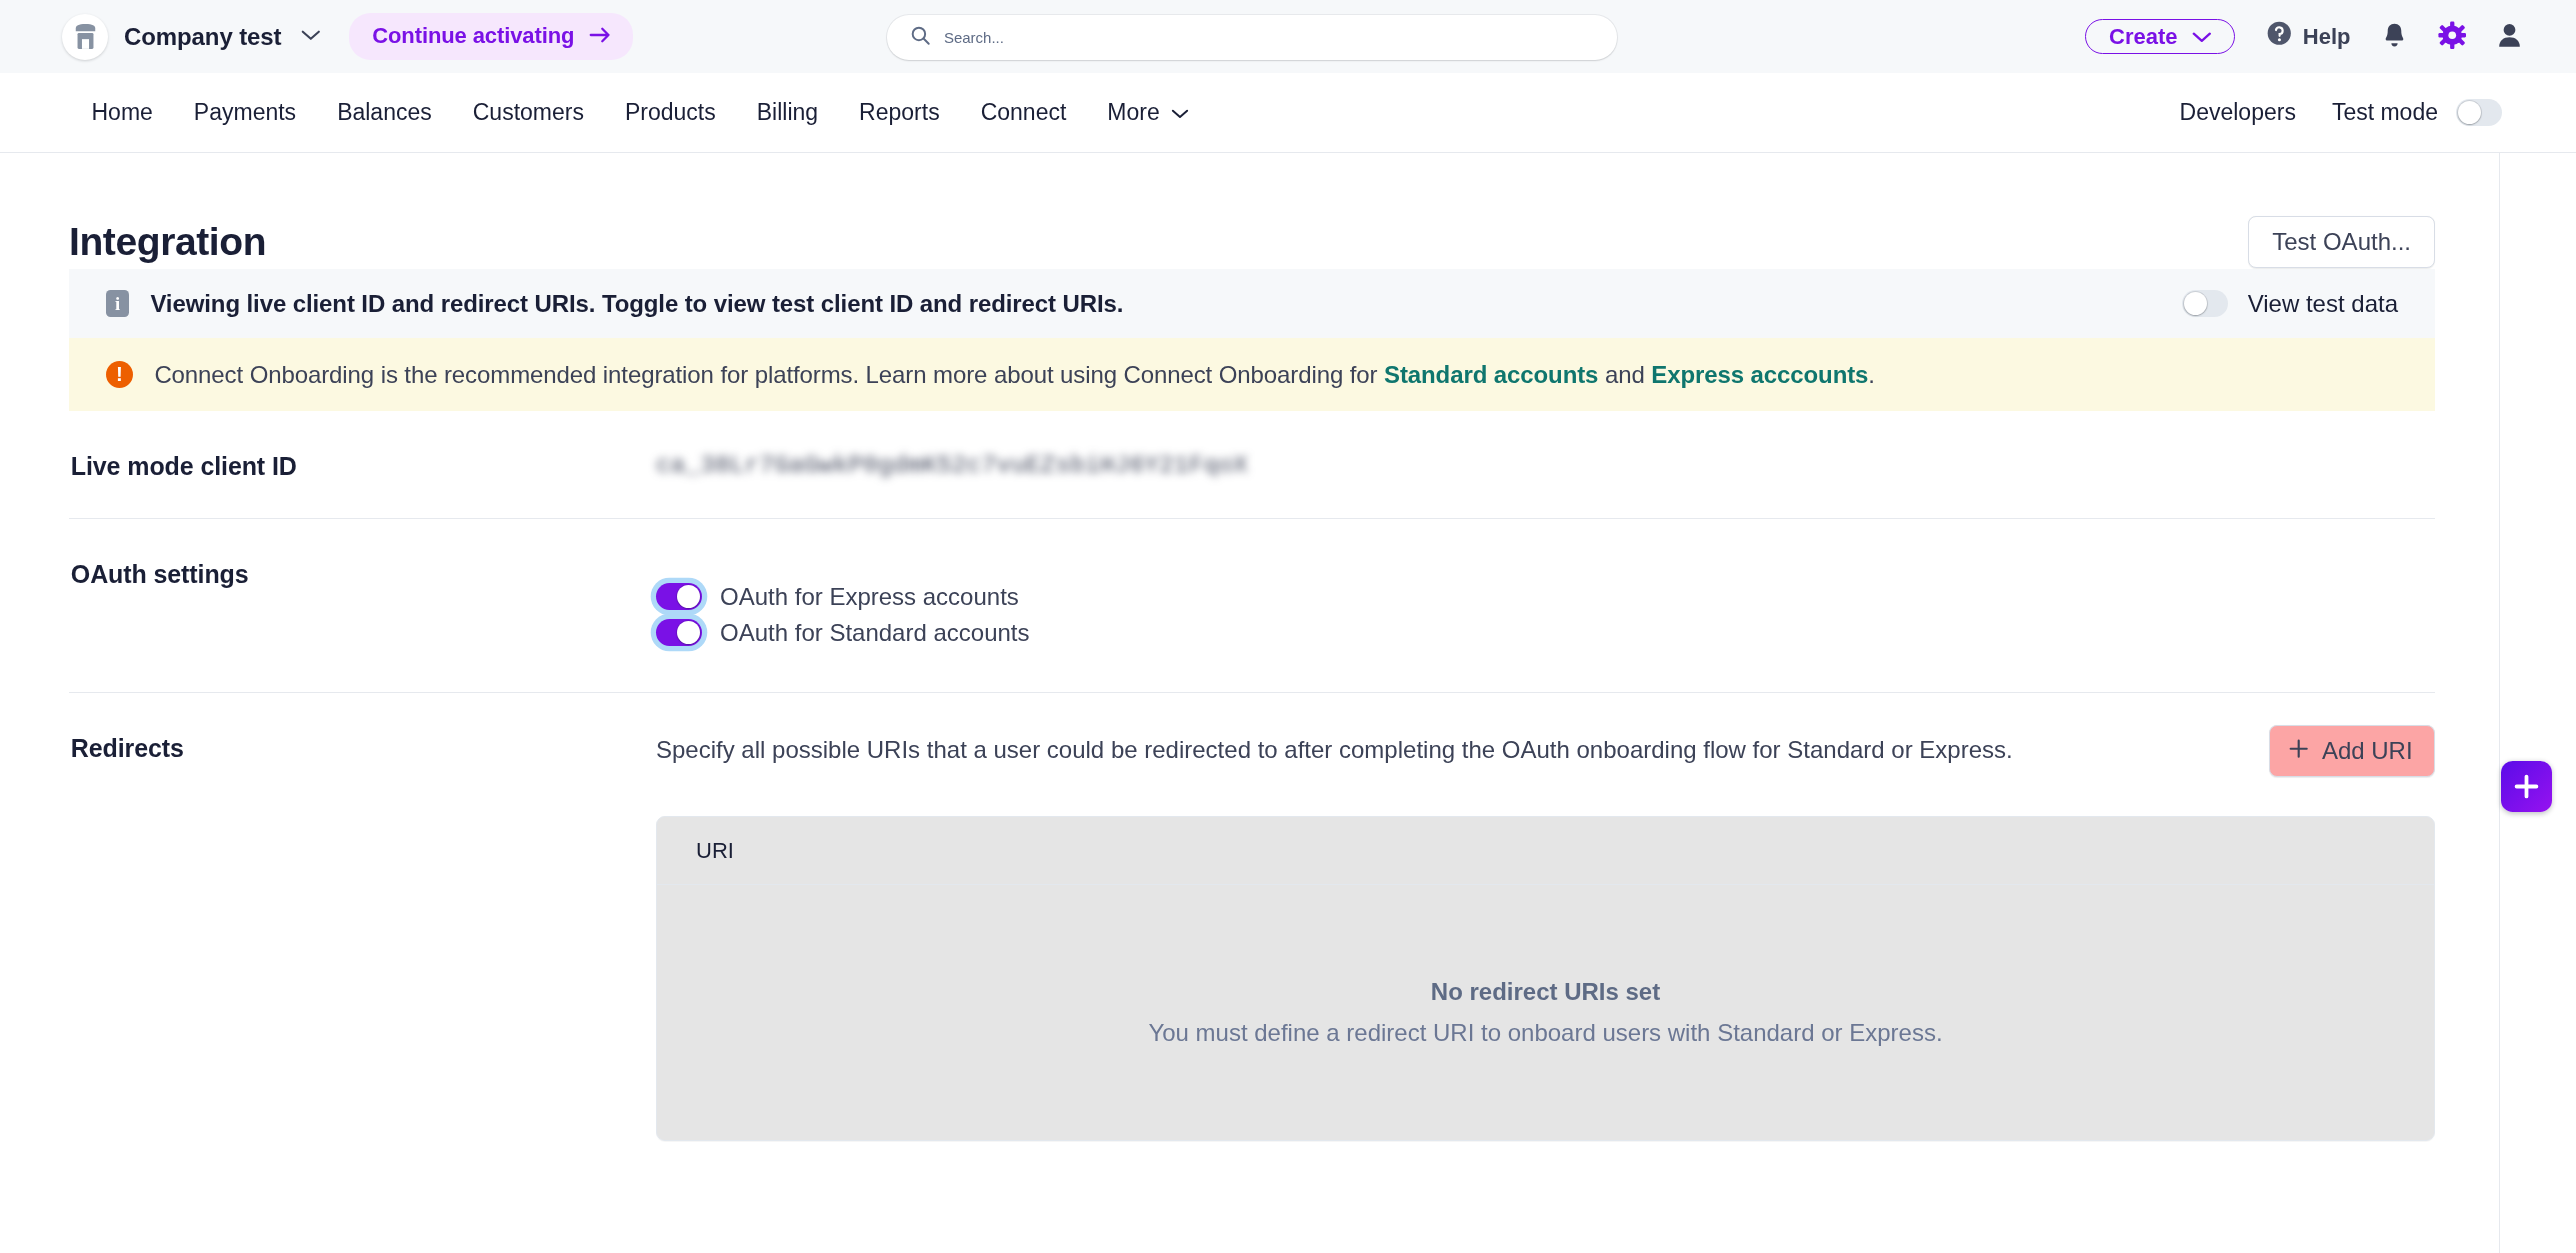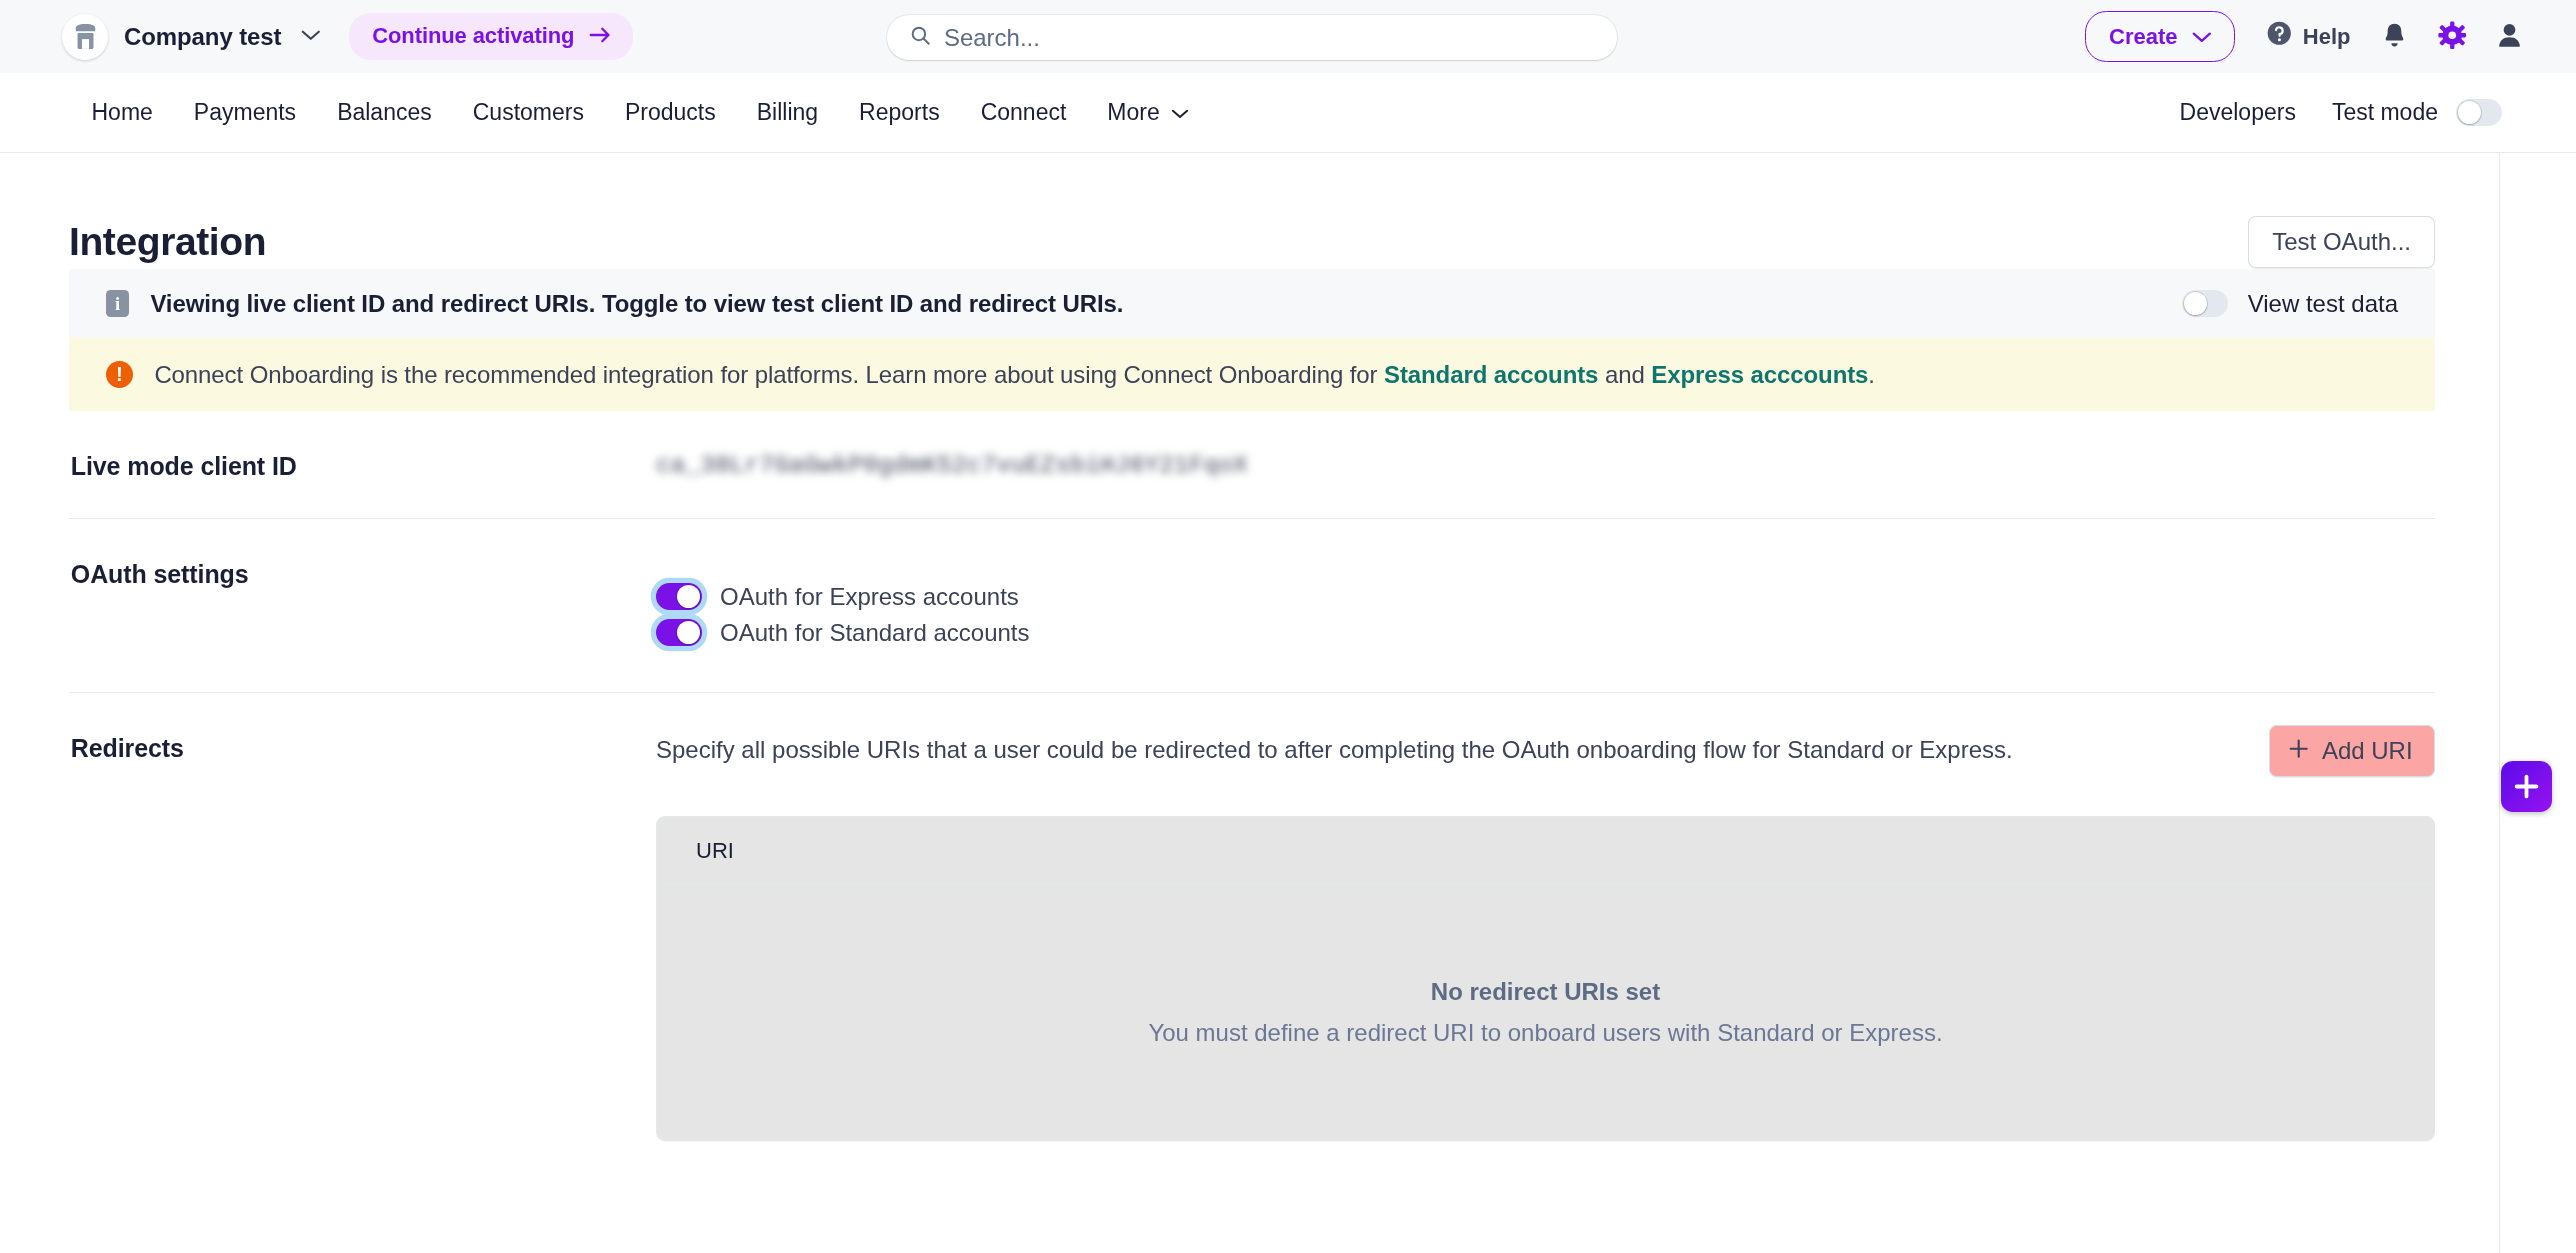--- a/index.html
+++ b/index.html
@@ -70,34 +70,34 @@
     background: #ffffff;
     border-radius: 22px;
     box-shadow: 0 0.9px 1.8px rgba(16,22,26,.12), 0 0 0 0.9px rgba(16,22,26,.06);
     display: flex;
     align-items: center;
     padding: 0 23px;
     gap: 12.5px;
   }
   .search-ph {
     color: #5e6b85;
-    font-size: 24px;
+    font-size: 15px;
     font-weight: 500;
   }
   .topbar-right {
     margin-left: auto;
     display: flex;
     align-items: center;
     gap: 30px;
   }
   .create-btn {
     border: 1.8px solid #7a11e6;
     color: #7a11e6;
     border-radius: 21.4px;
-    height: 51px;
+    height: 35px;
     padding: 0 23px;
     display: flex;
     align-items: center;
     gap: 14.2px;
     font-size: 22px;
     font-weight: 600;
     background: transparent;
     cursor: pointer;
   }
   .help-btn {

